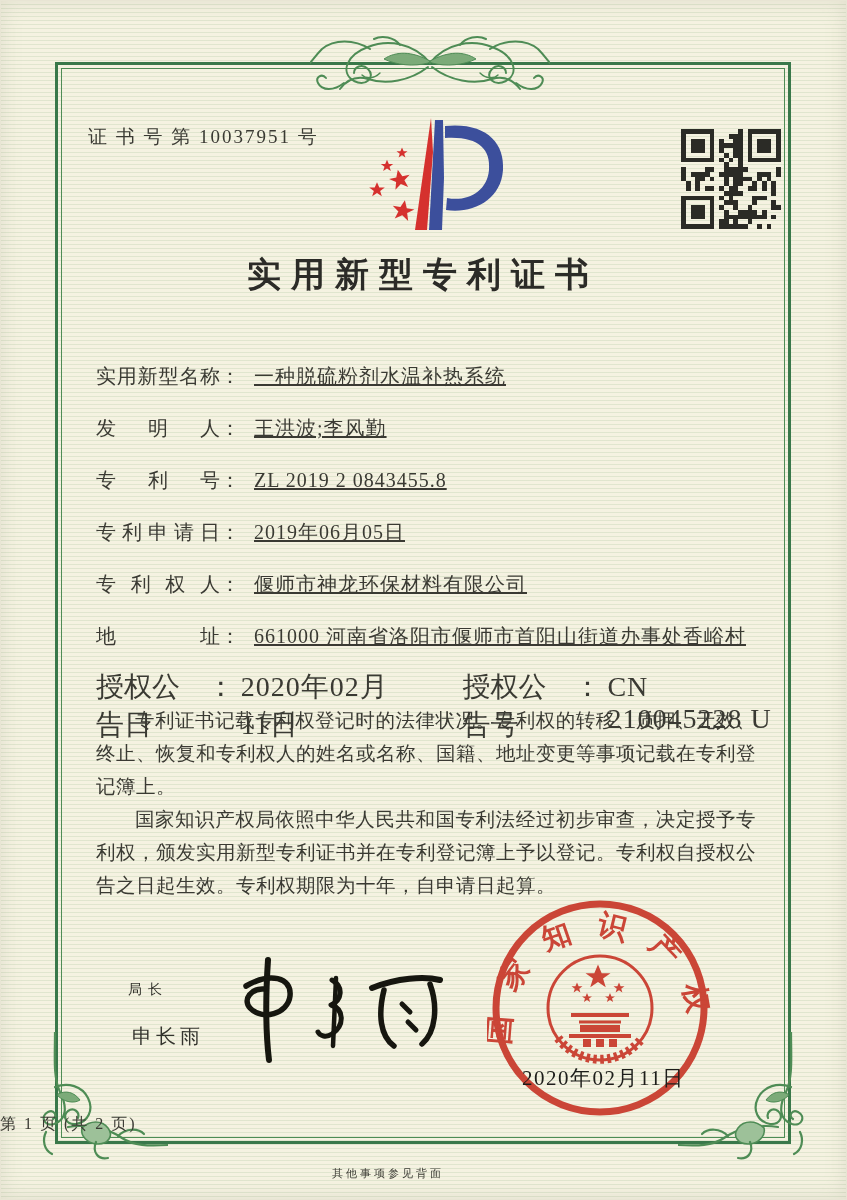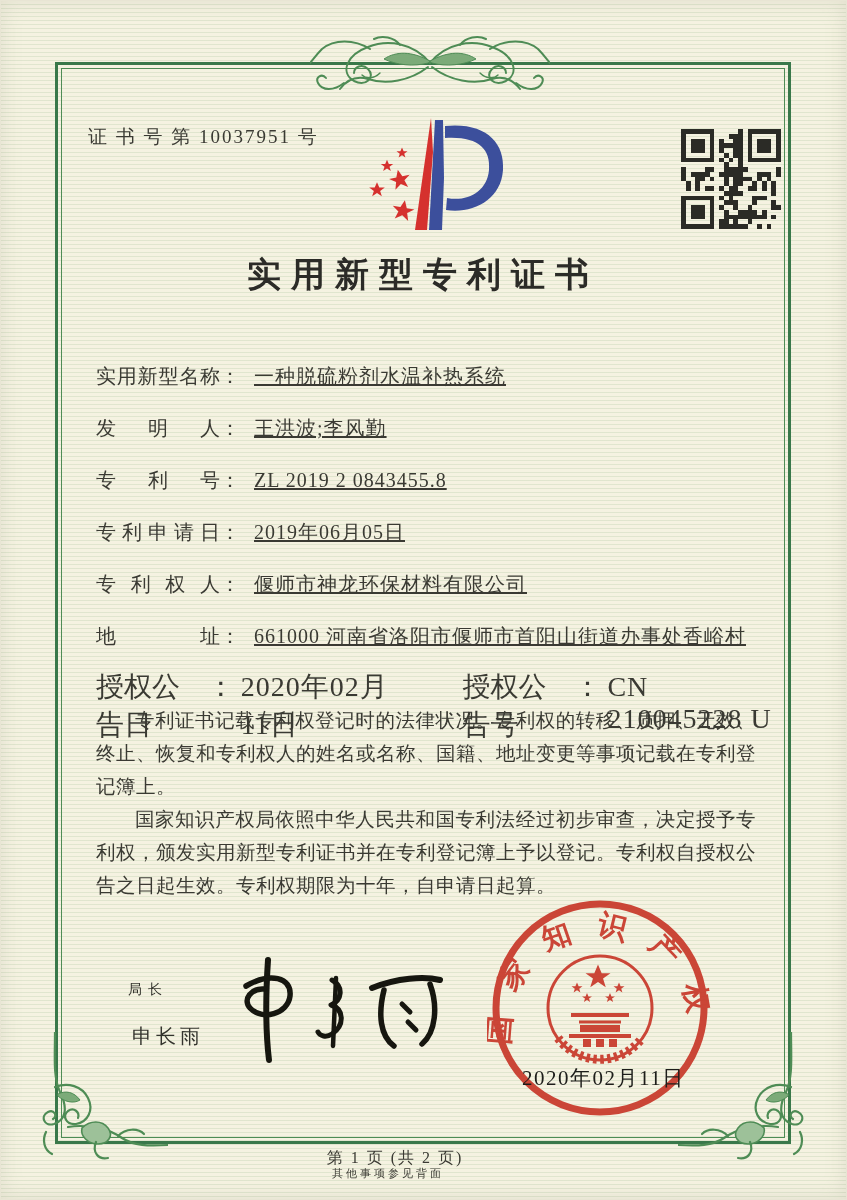--- a/index.html
+++ b/index.html
@@ -47,21 +47,21 @@
     line-height:33px; text-align:justify; letter-spacing:.5px; }
   .body-text p { text-indent:2em; }
 
   .signer-title { left:128px; top:981px; font-size:14px; color:#33332d; letter-spacing:6px; }
   .signer-name  { left:132px; top:1023px; font-size:20px; color:#33332d; letter-spacing:4px; }
 
   .sig-svg { left:232px; top:942px; }
   .seal-svg { left:487px; top:895px; opacity:.93; }
   .seal-date { left:522px; top:1064px; font-size:21px; color:#1d1d1a; letter-spacing:1.5px; z-index:5; }
 
-  .page-info { left:0; top:1114px; width:790px; text-align:center; font-size:16px; color:#3a3a33; letter-spacing:2px;margin-top:34px; }
+  .page-info { left:0; top:1114px; width:790px; text-align:left; font-size:16px; color:#3a3a33; letter-spacing:2px; }
   .back-note { left:0; top:1166px; width:776px; text-align:center; font-size:11px; color:#3a3a33; letter-spacing:3px; }
 
   .ornament-top { left:310px; top:33px; }
   .ornament-bl  { left:38px;  top:1032px; }
   .ornament-br  { left:678px; top:1032px; transform:scaleX(-1); }
 
   .logo-svg { left:345px; top:112px; }
   .qr-svg { left:681px; top:129px; }
 </style>
 </head>

